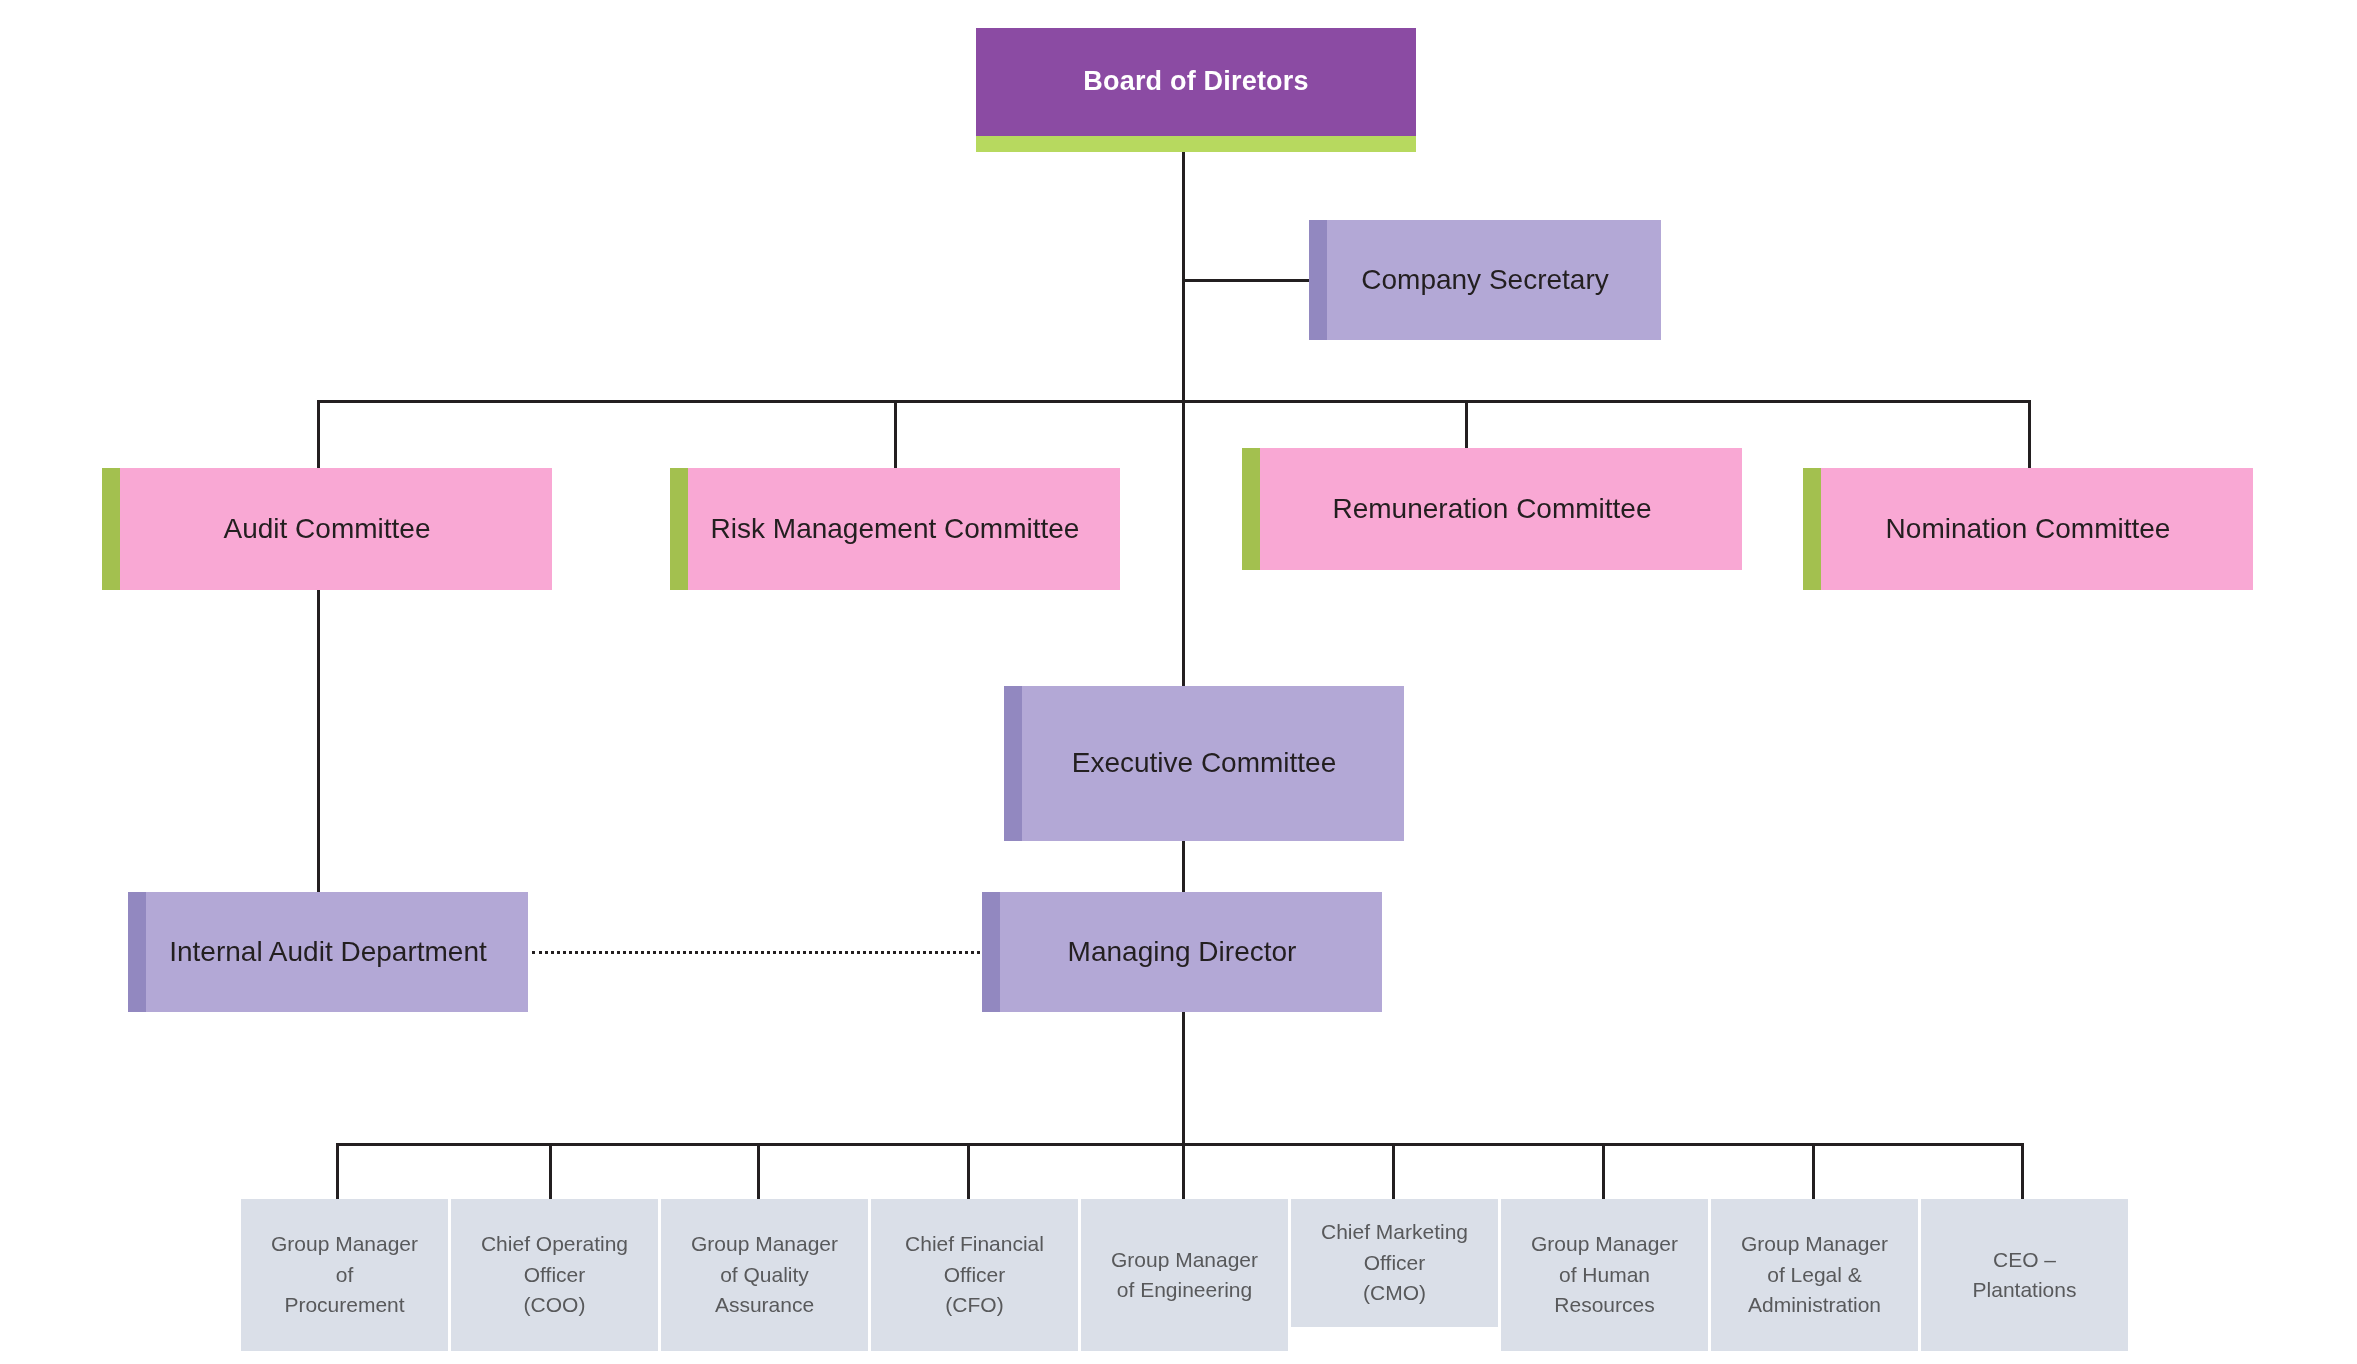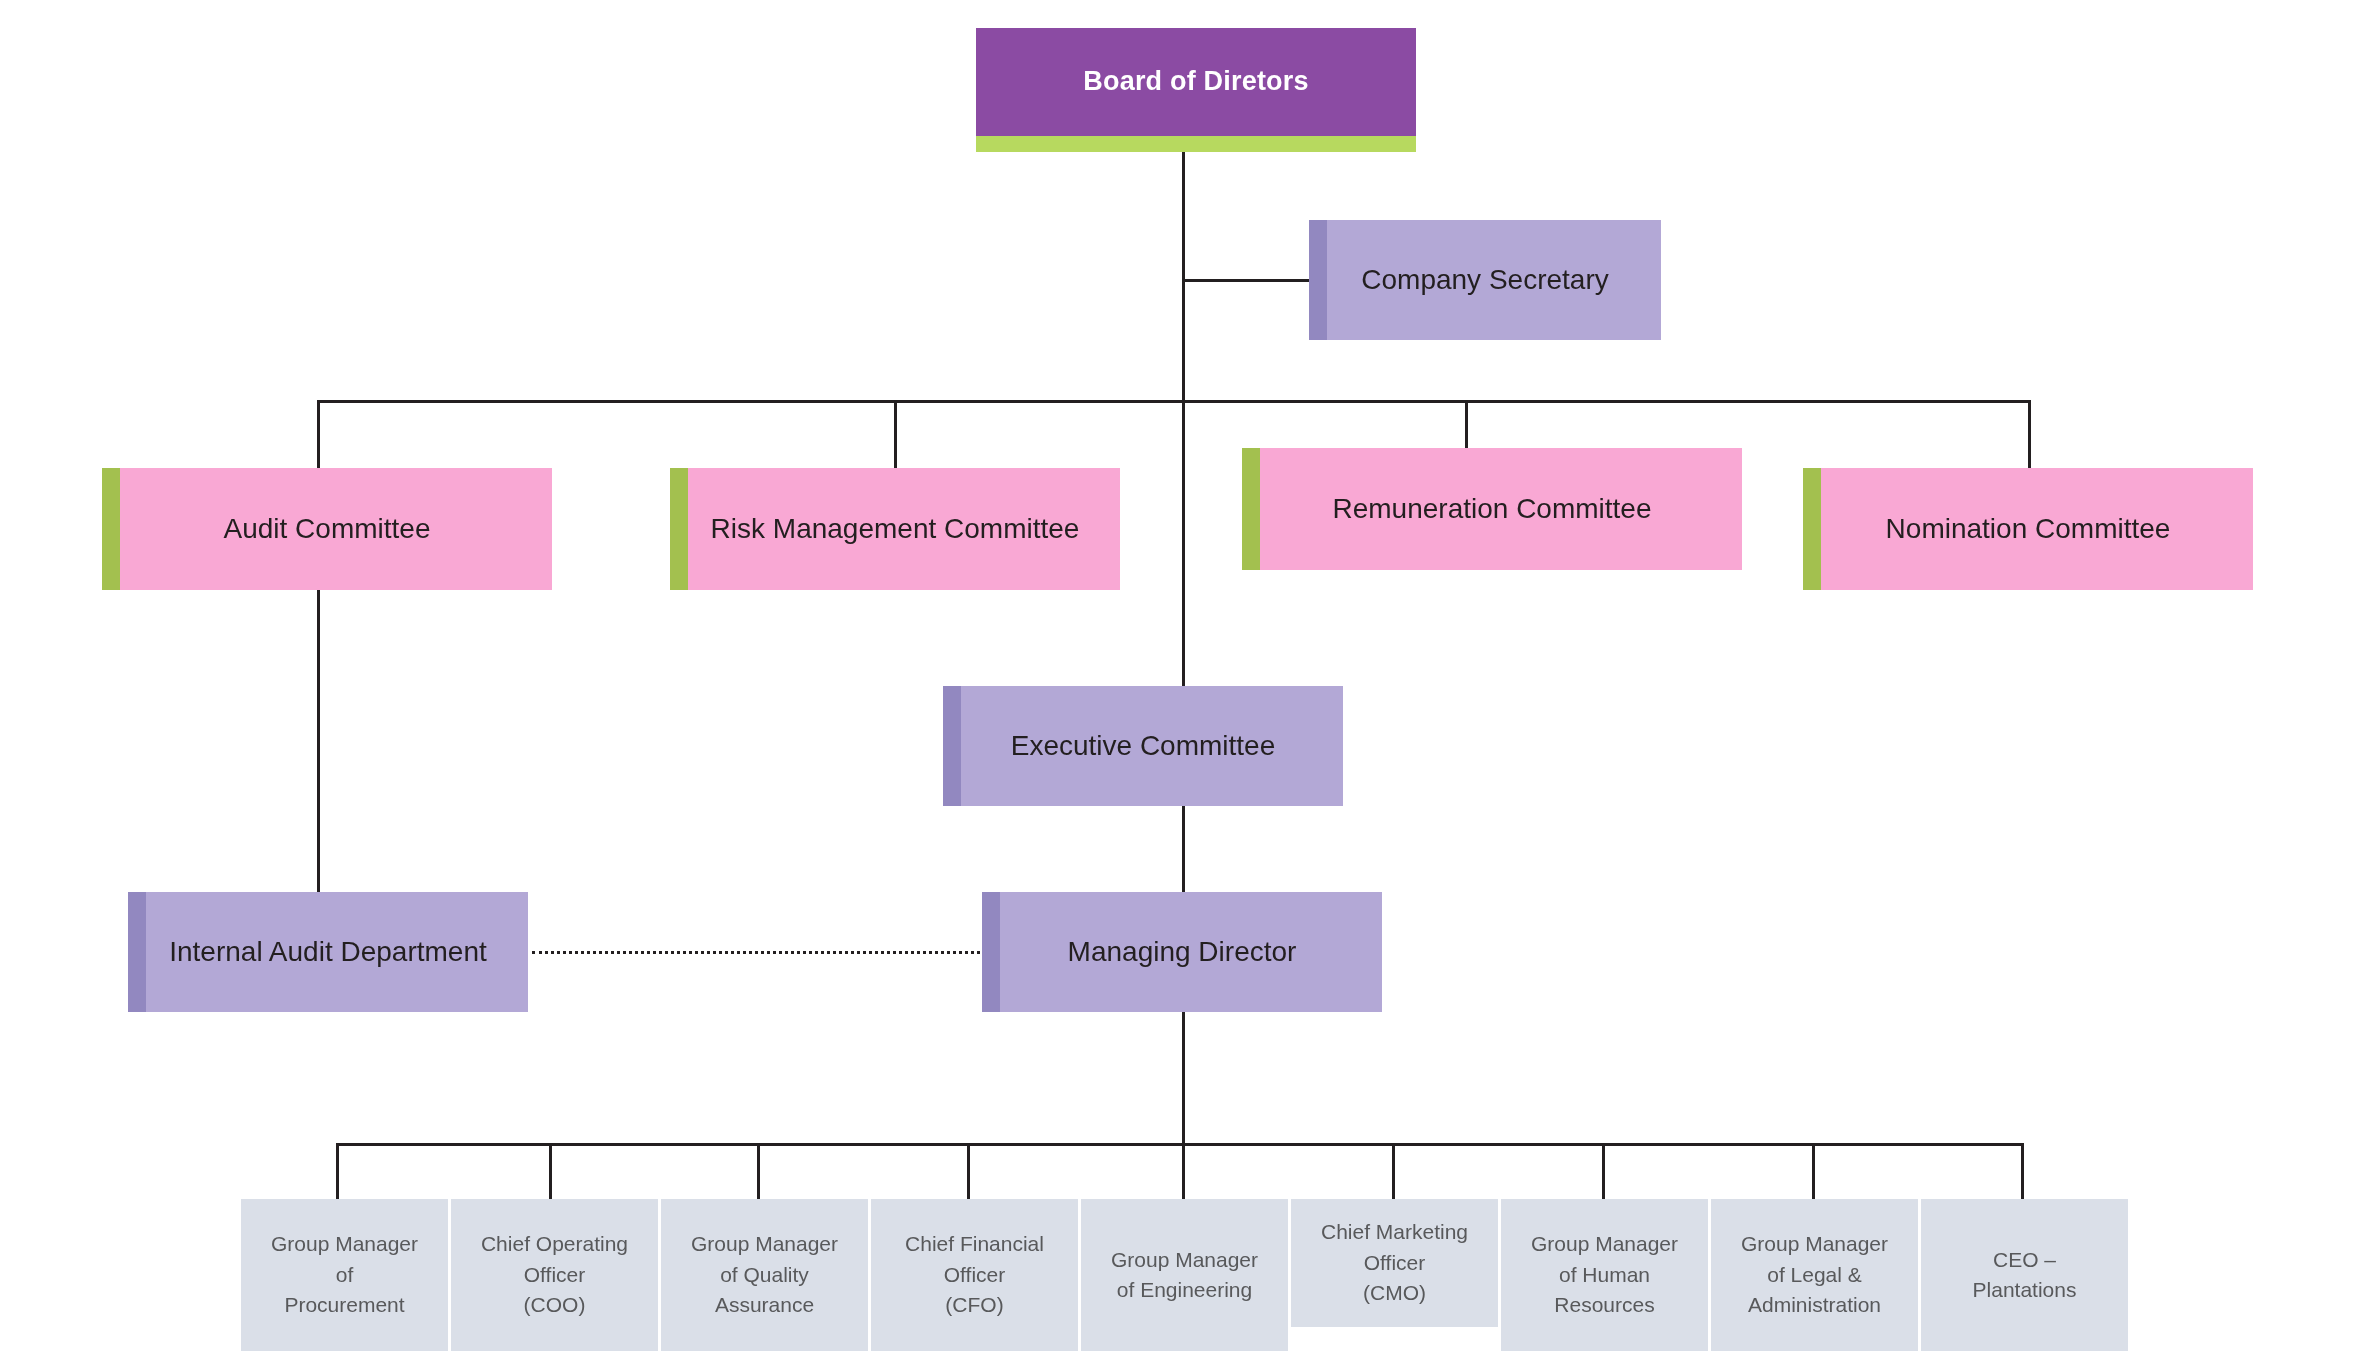--- a/index.html
+++ b/index.html
@@ -127,21 +127,21 @@
   </div>
   <div class="node node-green accent" style="left:1242px; top:448px; width:500px; height:122px;">
     <span class="node-label">Remuneration Committee</span>
   </div>
   <div class="node node-green accent" style="left:1803px; top:468px; width:450px; height:122px;">
     <span class="node-label">Nomination Committee</span>
   </div>
 
   <div class="conn-v" style="left:317px; top:590px; height:304px;"></div>
 
-  <div class="node node-purple accent" style="left:943px; top:686px; width:400px; height:120px;justify-content:flex-end;">
+  <div class="node node-purple accent" style="left:1004px; top:686px; width:400px; height:155px;justify-content:flex-end;">
     <span class="node-label">Executive Committee</span>
   </div>
 
   <div class="node node-purple accent" style="left:128px; top:892px; width:400px; height:120px;">
     <span class="node-label">Internal Audit Department</span>
   </div>
 
   <div class="conn-dotted" style="left:532px; top:951px; width:448px;"></div>
 
   <div class="node node-purple accent" style="left:982px; top:892px; width:400px; height:120px;">

